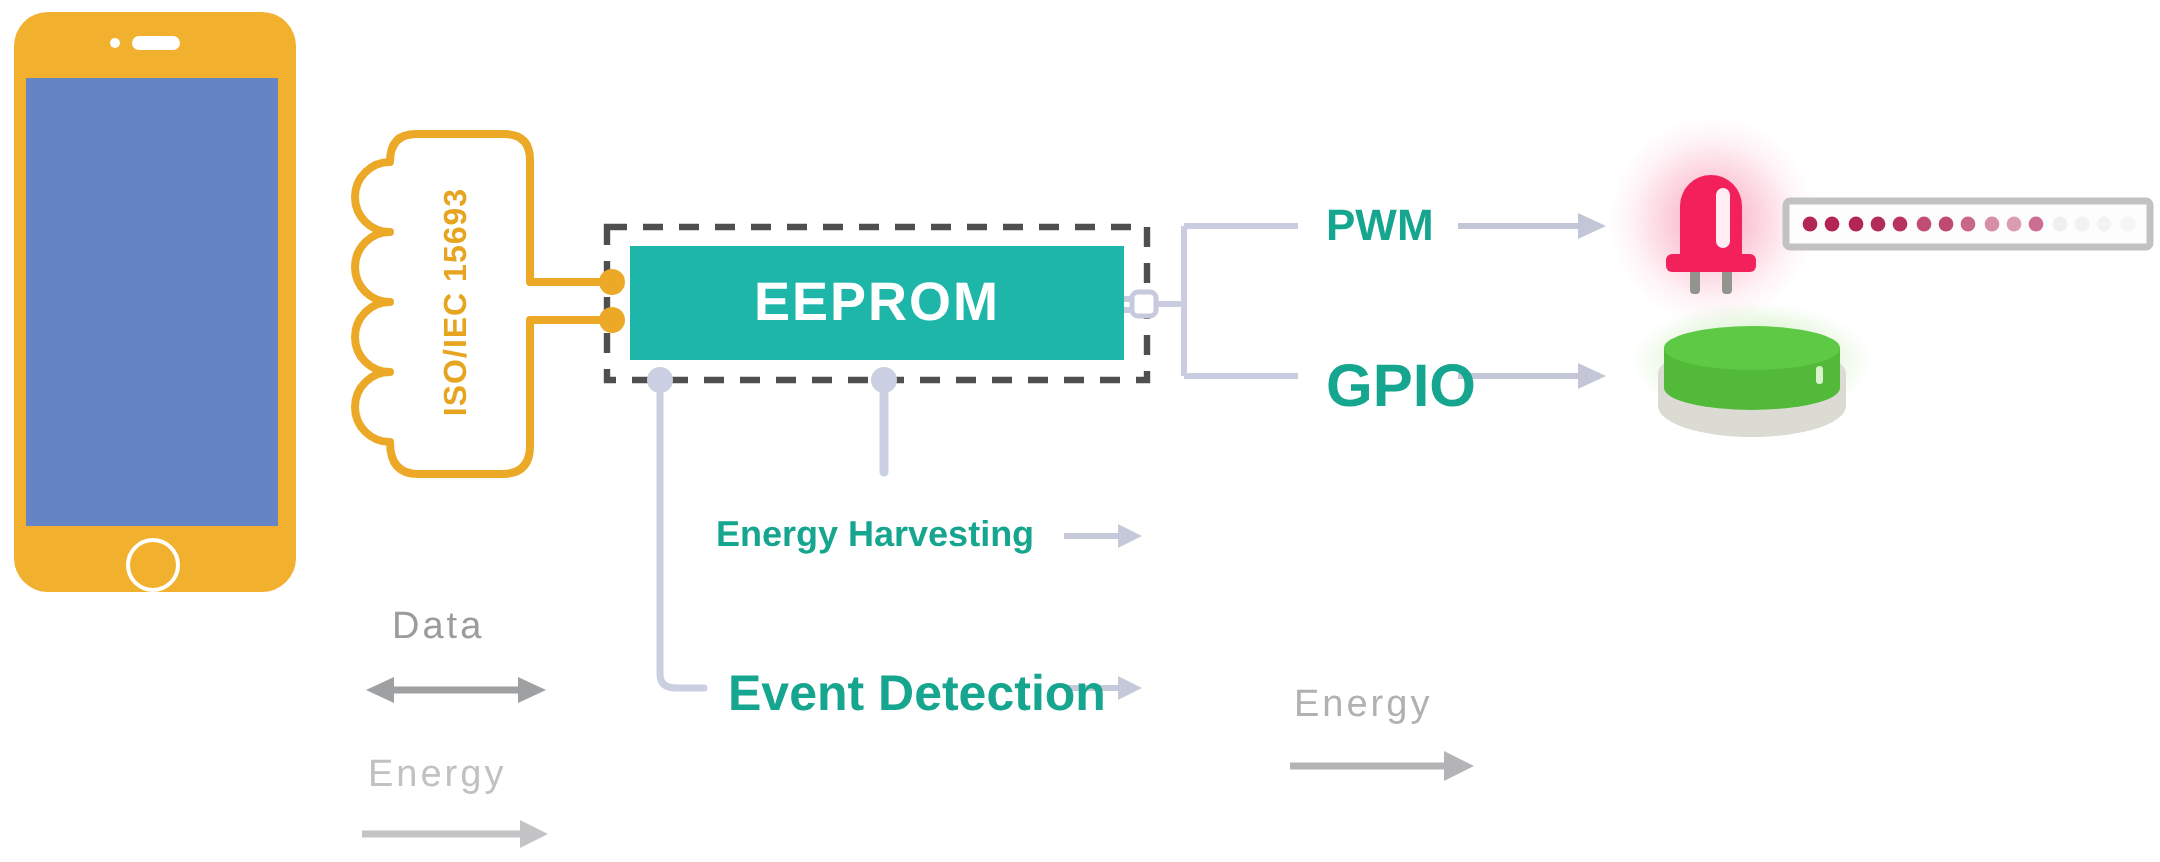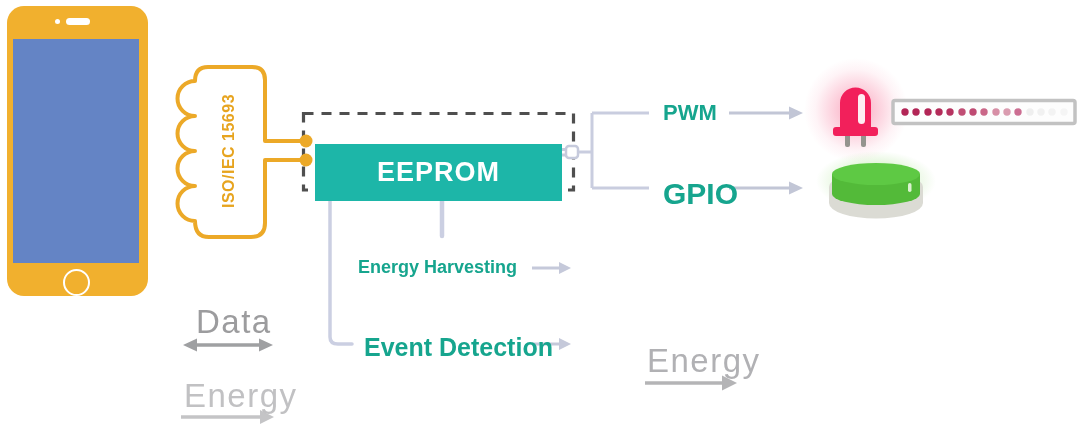--- a/index.html
+++ b/index.html
@@ -32,35 +32,35 @@
   .phone .home{
     position:absolute;left:56px;top:263px;width:23px;height:23px;
     border:2.5px solid #ffffff;border-radius:50%;
   }
 
   
   .eeprom{
     position:absolute;left:315px;top:123px;width:247px;height:57px;
     background:#1DB6A8;
     display:flex;align-items:center;justify-content:center;
-    color:#ffffff;font-size:27px;font-weight:600;letter-spacing:1px;margin-top:21px;
+    color:#ffffff;font-size:27px;font-weight:600;letter-spacing:1px;
   }
 
   .lbl{position:absolute;white-space:nowrap;}
   .iso{
     left:229px;top:151px;
     transform:translate(-50%,-50%) rotate(-90deg);
     color:#E7A41F;font-size:16px;font-weight:600;letter-spacing:0.5px;
   }
   .teal{color:#16A58E;font-weight:700;text-align:right;}
   .pwm{left:663px;top:100px;font-size:22px;}
   .gpio{left:663px;top:177px;font-size:30px;}
   .harvest{left:358px;top:257px;font-size:18px;}
   .event{left:364px;top:333px;font-size:25px;}
-  .grayword{font-size:33px;font-weight:400;letter-spacing:1.5px;}
+  .grayword{font-size:19px;font-weight:400;letter-spacing:1.5px;}
   .data-lbl{left:196px;top:303px;color:#9C9C9E;}
   .energy-legend-lbl{left:184px;top:377px;color:#C1C1C3;}
   .energy-flow-lbl{left:647px;top:342px;color:#B1B1B4;}
 </style>
 </head>
 <body>
 
 <div id="stage">
 
   <svg id="lineart" width="1080" height="431" viewBox="0 0 1080 431">

